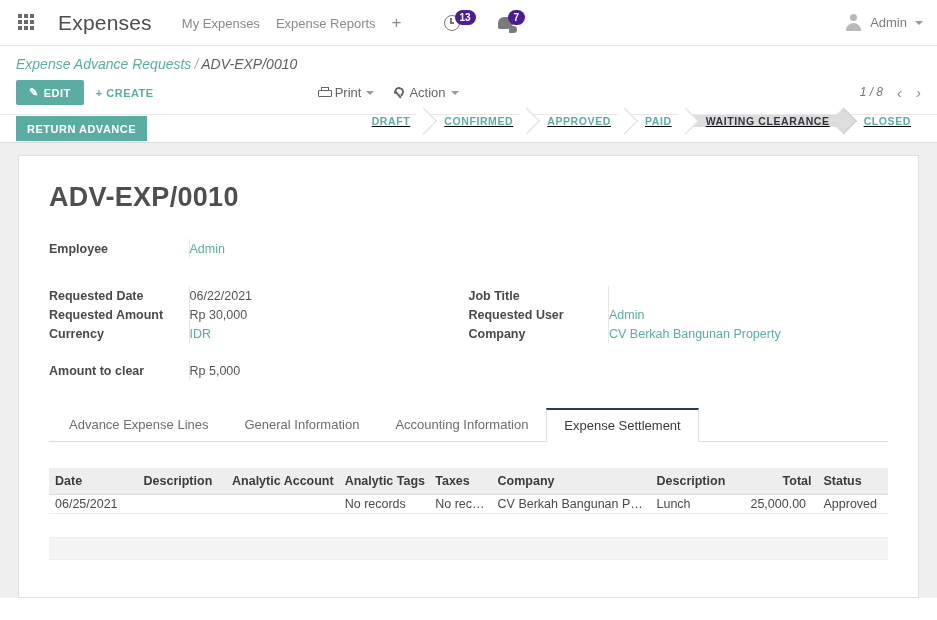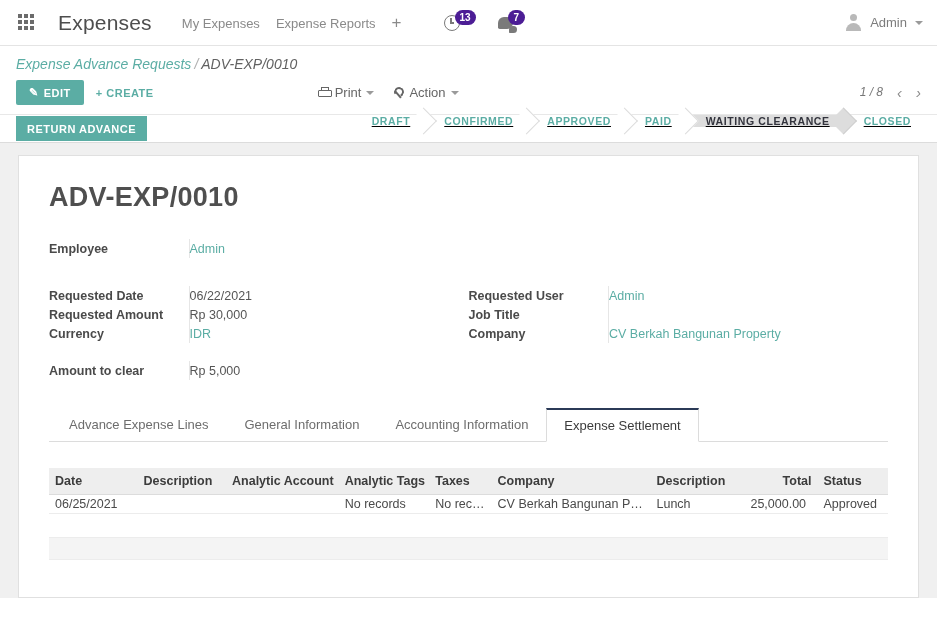--- a/index.html
+++ b/index.html
@@ -511,26 +511,26 @@
             <td class="val">Rp 5,000</td>
           </tr>
         </tbody>
           </table>
       </div>
 
       <div class="group-col right">
         <table class="fields">
           <tbody>
               <tr>
+            <td class="lbl">Job Title</td>
+            <td class="val">&nbsp;</td>
+          </tr>
+          <tr>
             <td class="lbl">Requested User</td>
             <td class="val link">Admin</td>
-          </tr>
-          <tr>
-            <td class="lbl">Job Title</td>
-            <td class="val">&nbsp;</td>
           </tr>
           <tr>
             <td class="lbl">Company</td>
             <td class="val link">CV Berkah Bangunan Property</td>
           </tr>
         </tbody>
           </table>
       </div>
     </div>
 

